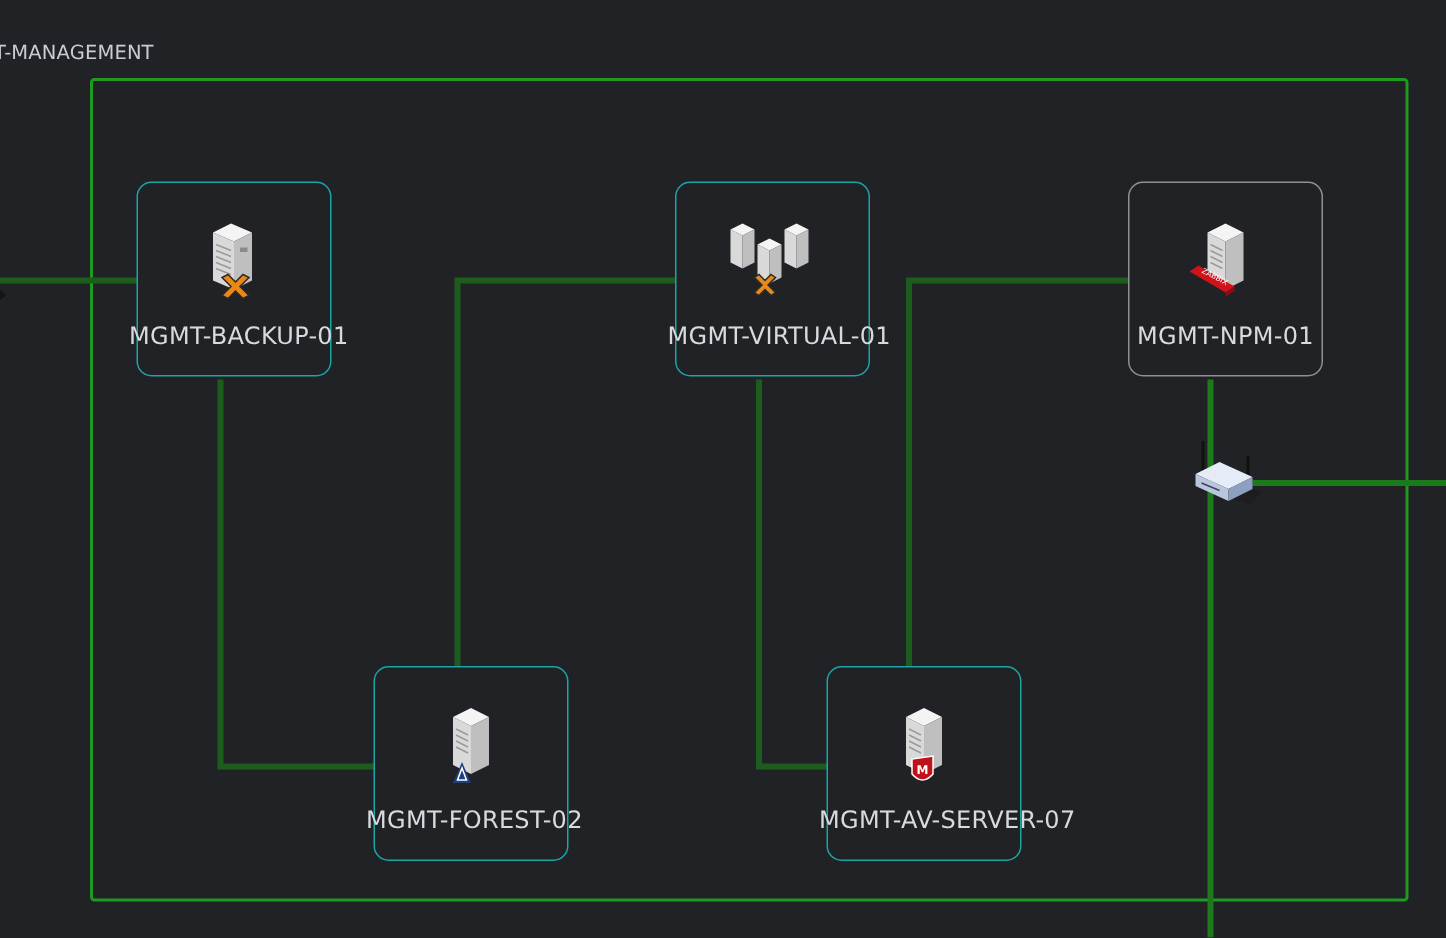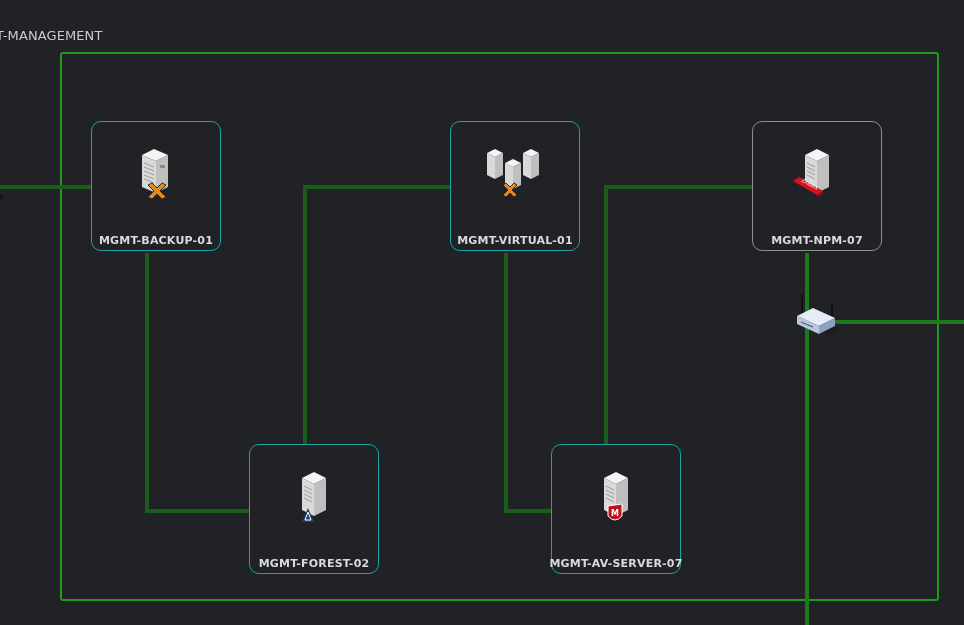--- a/index.html
+++ b/index.html
@@ -26,23 +26,23 @@
       border: 1.5px solid #1aa6a6; border-radius: 10px;
       box-sizing: border-box; background: #212226;
       cursor: pointer;
     }
     .node.selected { border-color: #8f9094; }
     .node .icon {
       position: absolute; left: 0; right: 0; top: 22px; height: 62px;
       display: flex; justify-content: center; align-items: center;
     }
     .node .label {
-      position: absolute; left: -6px; right: -6px; top: 112px;
-      text-align: center; color: #d8dade; font-weight: bold;
-      font-size: 11px; letter-spacing: 0.2px; white-space: nowrap;
+      position: absolute; left: -6px; right: -6px; top: 92px;
+      text-align: center; color: #d8dade; font-weight: normal;
+      font-size: 16px; letter-spacing: 0.2px; white-space: nowrap;
       font-family: "DejaVu Sans", sans-serif;
     }
     .router { position: absolute; left: 793px; top: 292px; width: 50px; height: 52px; cursor: pointer; }
   </style>
 </head>
 <body>
 
 <div class="group-label">IT-MANAGEMENT</div>
 <div class="group-box"></div>
 
@@ -119,21 +119,21 @@
           <line x1="18" y1="16" x2="26" y2="20"></line>
           <line x1="18" y1="20" x2="26" y2="24"></line>
           <line x1="18" y1="24" x2="26" y2="28"></line>
           <line x1="18" y1="28" x2="26" y2="32"></line>
         </g>
       <polygon points="4,34 10,30 34,44 28,48" fill="#d0121b"></polygon>
       <polygon points="28,48 34,44 34,47 28,51" fill="#8a0d12"></polygon>
       <text x="10" y="38" font-size="5" fill="#fff" font-family="DejaVu Sans, sans-serif" transform="rotate(28 18 40)">ZABBIX</text>
     </svg>
   </div>
-  <div class="label">MGMT-NPM-07</div>
+  <div class="label">MGMT-NPM-01</div>
 </div>
 
 <div class="node" style="left:249px; top:444px;">
   <div class="icon">
     <svg width="44" height="56" viewBox="0 0 44 56">
       <polygon points="10,8 22,2 34,8 22,14" fill="#f4f4f4"></polygon>
       <polygon points="10,8 22,14 22,46 10,40" fill="#d9d9d9"></polygon>
       <polygon points="22,14 34,8 34,40 22,46" fill="#bfbfbf"></polygon>
       <g stroke="#9a9a9a" stroke-width="1">
           <line x1="12" y1="16" x2="20" y2="20"></line>

